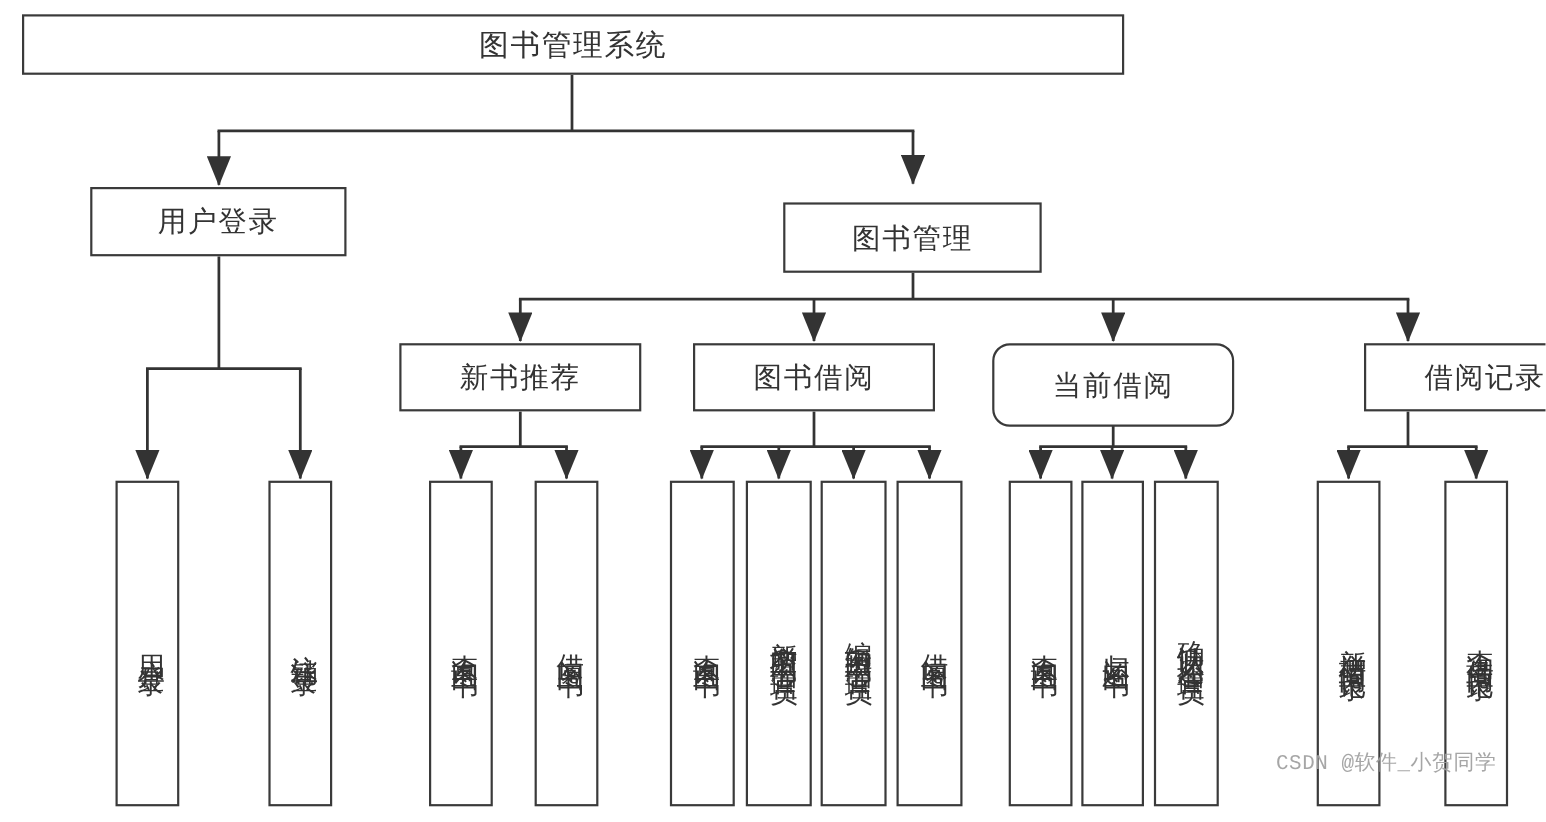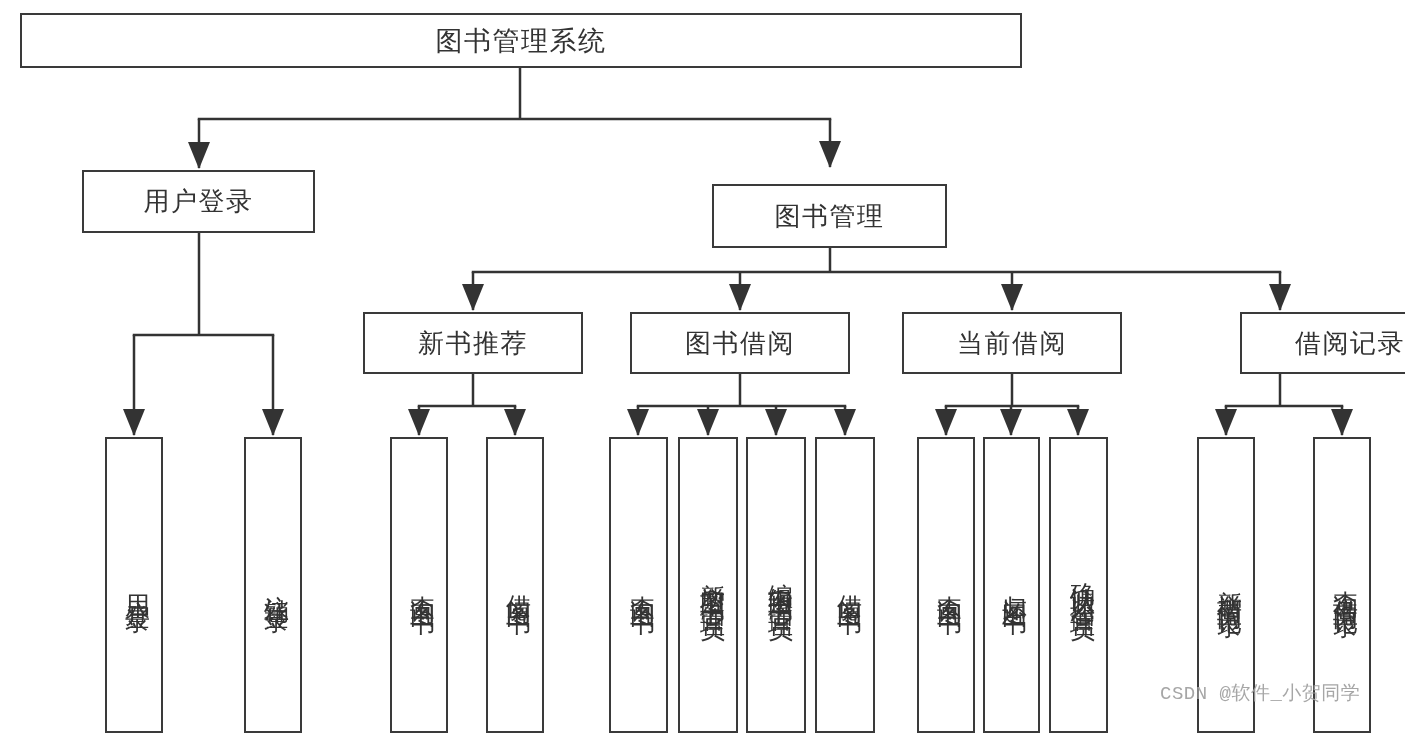--- a/index.html
+++ b/index.html
@@ -109,21 +109,21 @@
     </g>
   </svg>
 
   <div class="box h root" style="left:20px; top:13px; width:1002px; height:55px;">图书管理系统</div>
 
   <div class="box h" style="left:82px; top:170px; width:233px; height:63px;">用户登录</div>
   <div class="box h" style="left:712px; top:169px; width:235px; height:64px;margin-top:15px;">图书管理</div>
 
   <div class="box h" style="left:630px; top:312px; width:220px; height:62px;">图书借阅</div>
   <div class="box h" style="left:363px; top:312px; width:220px; height:62px;">新书推荐</div>
-  <div class="box h" style="left:902px; top:312px; width:220px; height:62px;">当前借阅</div>
+  <div class="box h" style="left:902px; top:312px; width:220px; height:76px;border-radius:16px;">当前借阅</div>
   <div class="box h" style="left:1240px; top:312px; width:220px; height:62px;">借阅记录</div>
 
   <div class="box v" style="left:105px; top:437px; width:58px; height:296px;">用户登录</div>
   <div class="box v" style="left:244px; top:437px; width:58px; height:296px;">注销登录</div>
 
   <div class="box v" style="left:390px; top:437px; width:58px; height:296px;">查询图书</div>
   <div class="box v" style="left:486px; top:437px; width:58px; height:296px;">借阅图书</div>
 
   <div class="box v" style="left:609px; top:437px; width:59px; height:296px;">查询图书</div>
   <div class="box v" style="left:678px; top:437px; width:60px; height:296px;">新增图书（管理员）</div>

